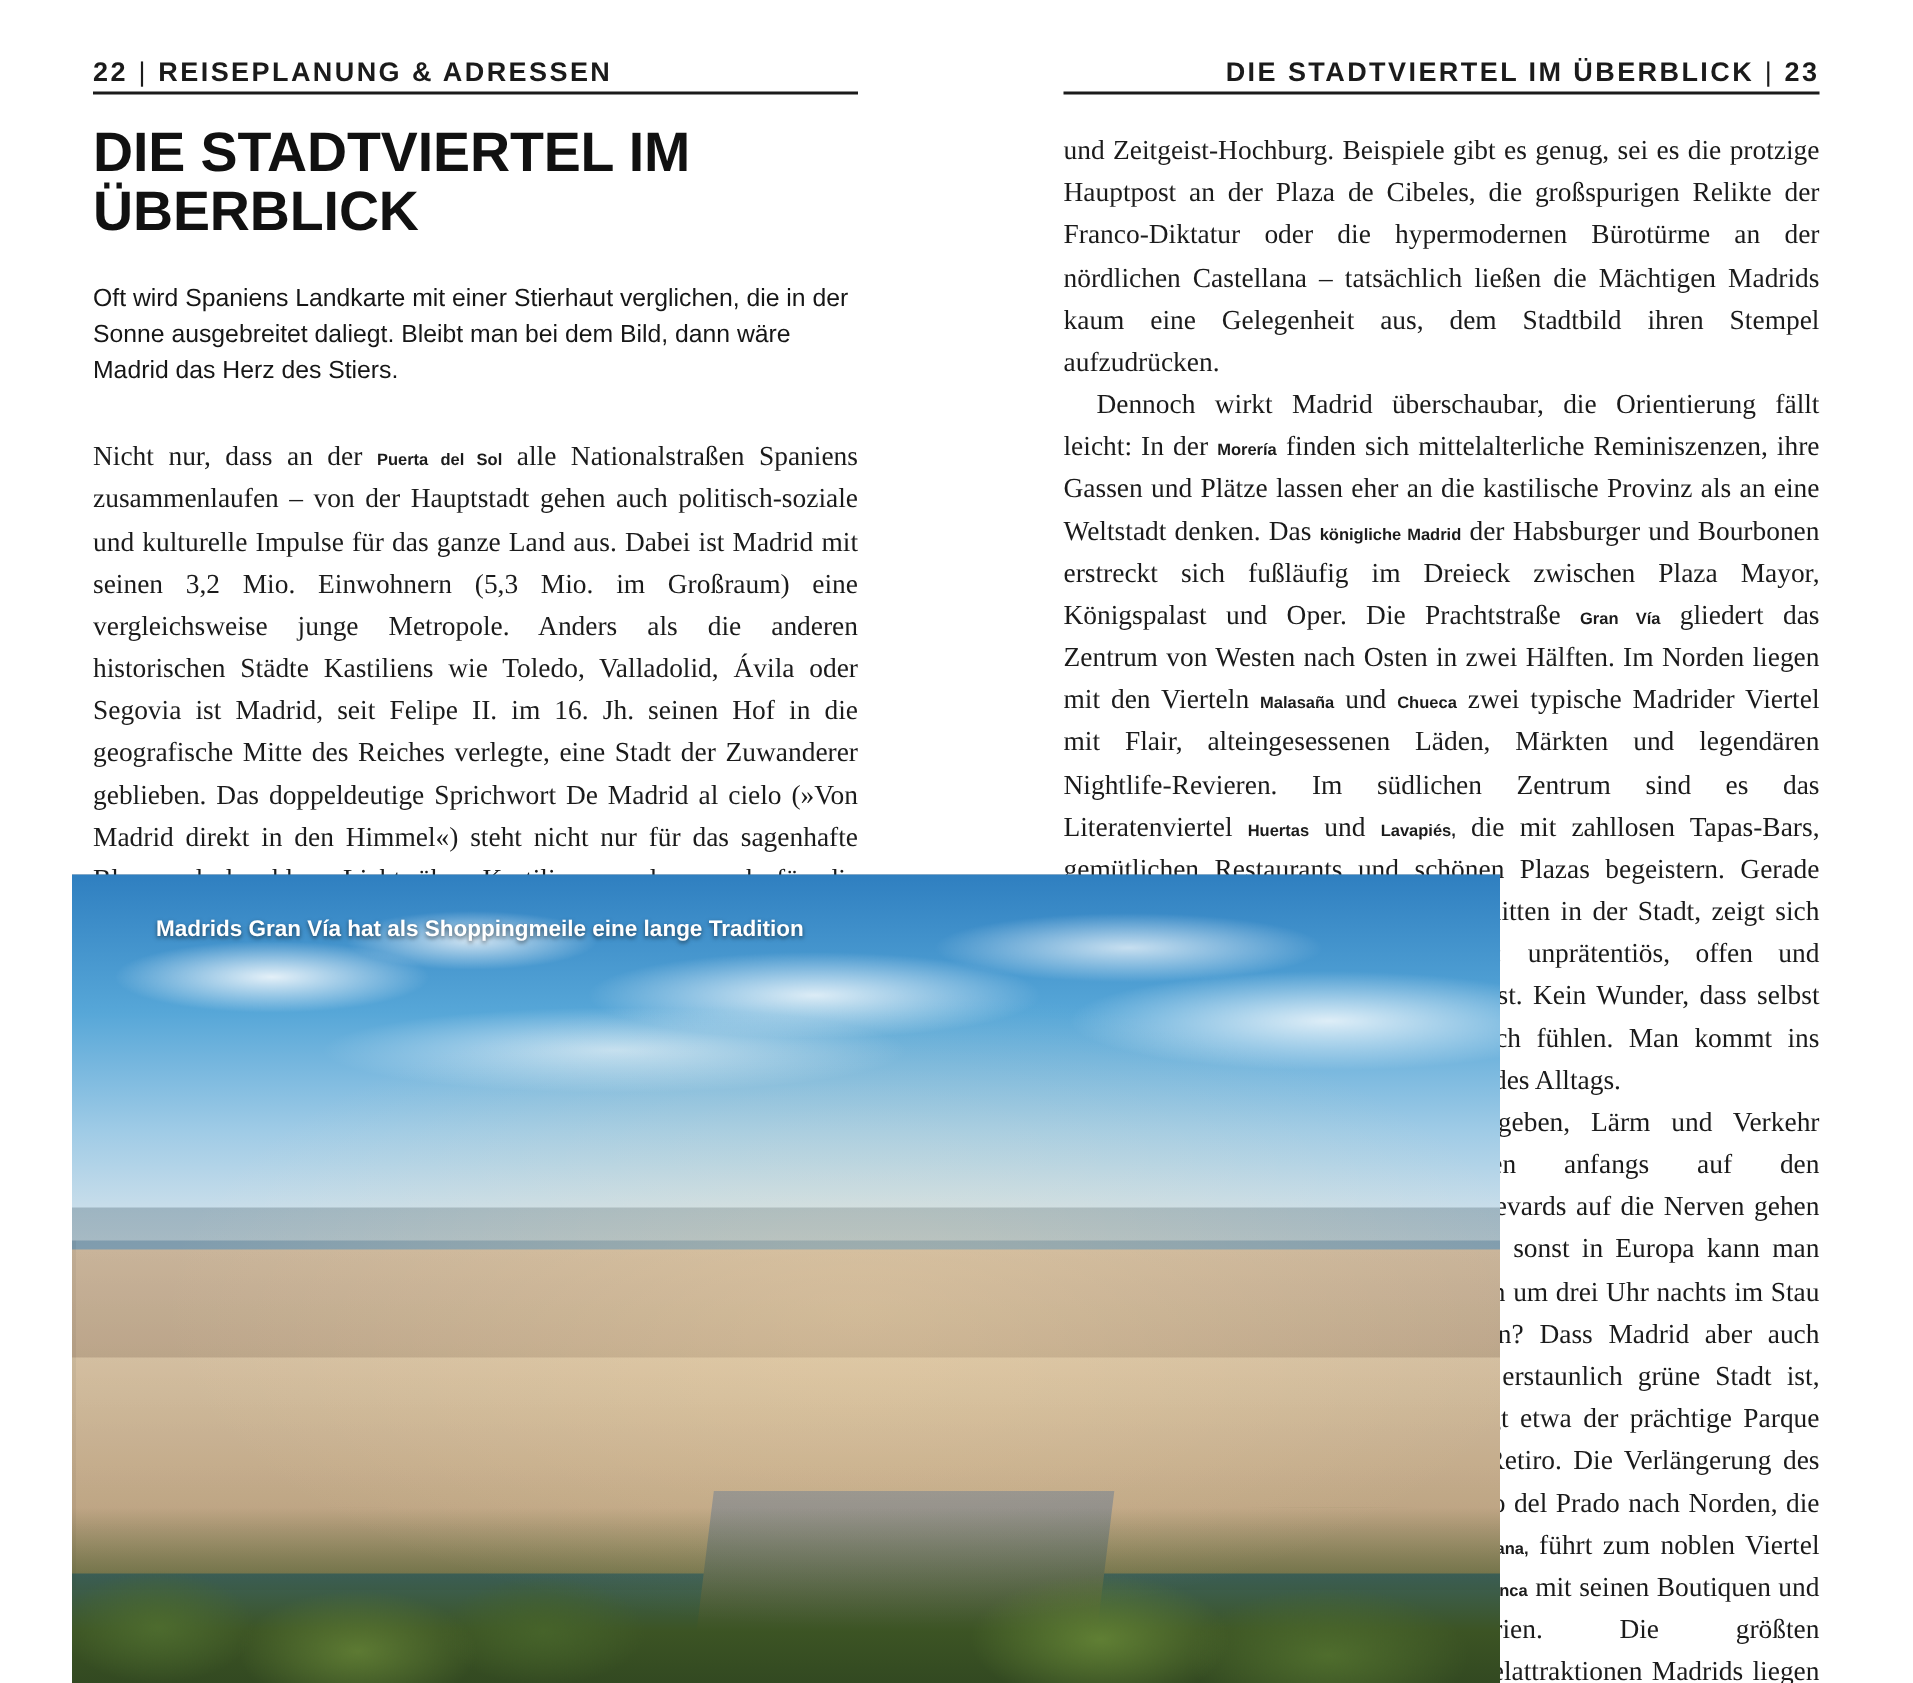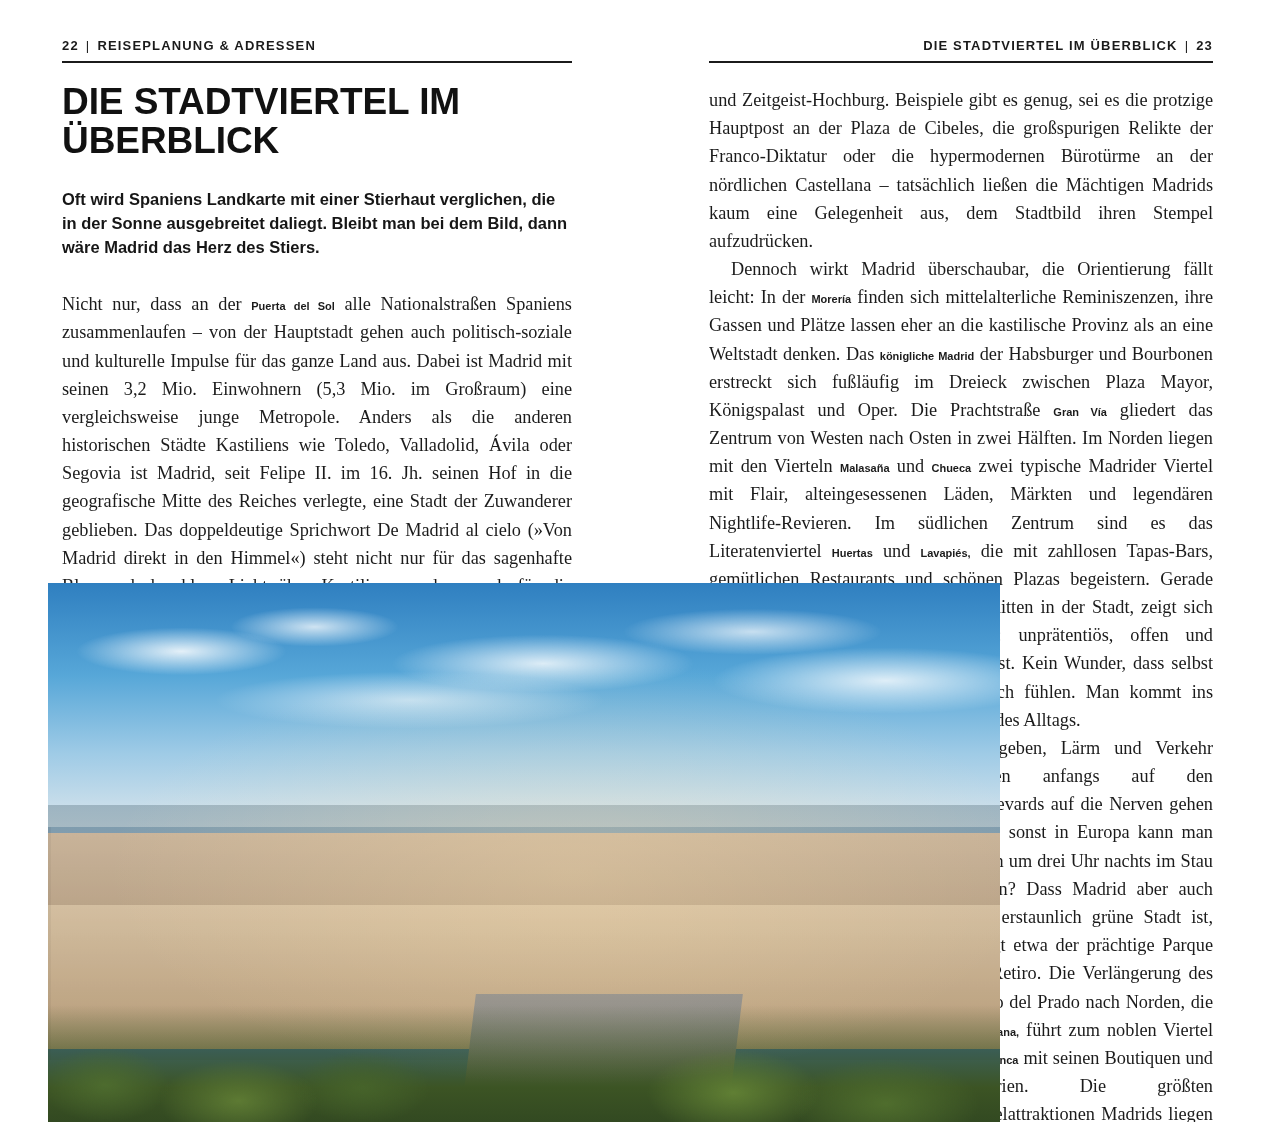--- a/index.html
+++ b/index.html
@@ -19,21 +19,21 @@
     position: absolute;
     inset: 0;
   }
 
   
   .runhead {
     position: absolute;
     top: 38px;
     font-family: "Liberation Sans", sans-serif;
     font-weight: bold;
-    font-size: 13px;
+    font-size: 18px;
     letter-spacing: 0.09em;
     color: #1b1b1b;
     white-space: nowrap;
   }
   .runhead-left { left: 62px; }
   .runhead-right { right: 62px; text-align: center; }
   .runhead .sep { margin: 0 7px; font-weight: normal; }
 
   .rule {
     position: absolute;
@@ -64,21 +64,21 @@
     font-size: 37px;
     line-height: 1.06;
     letter-spacing: -0.002em;
     margin: 0 0 28px 0;
     text-transform: uppercase;
     color: #111;
   }
 
   .lead {
     font-family: "Liberation Sans", sans-serif;
-    font-weight: bold;
+    font-weight: normal;
     font-size: 16.5px;
     line-height: 1.45;
     margin: 0 0 30px 0;
     color: #161616;
   }
 
   p.body {
     margin: 0;
     font-size: 18.3px;
     line-height: 1.54;
@@ -226,15 +226,16 @@
   <figure class="photo">
     <div class="sky"></div>
     <div class="clouds"></div>
     <div class="hills"></div>
     <div class="cityfar"></div>
     <div class="citymid"></div>
     <div class="buildings"></div>
     <div class="street"></div>
     <div class="trees"></div>
     <div class="glow"></div>
+    <figcaption class="photo-caption">Madrids Gran Vía hat als Shoppingmeile eine lange Tradition</figcaption>
   </figure>
 
 </div>
 
 </body></html>

